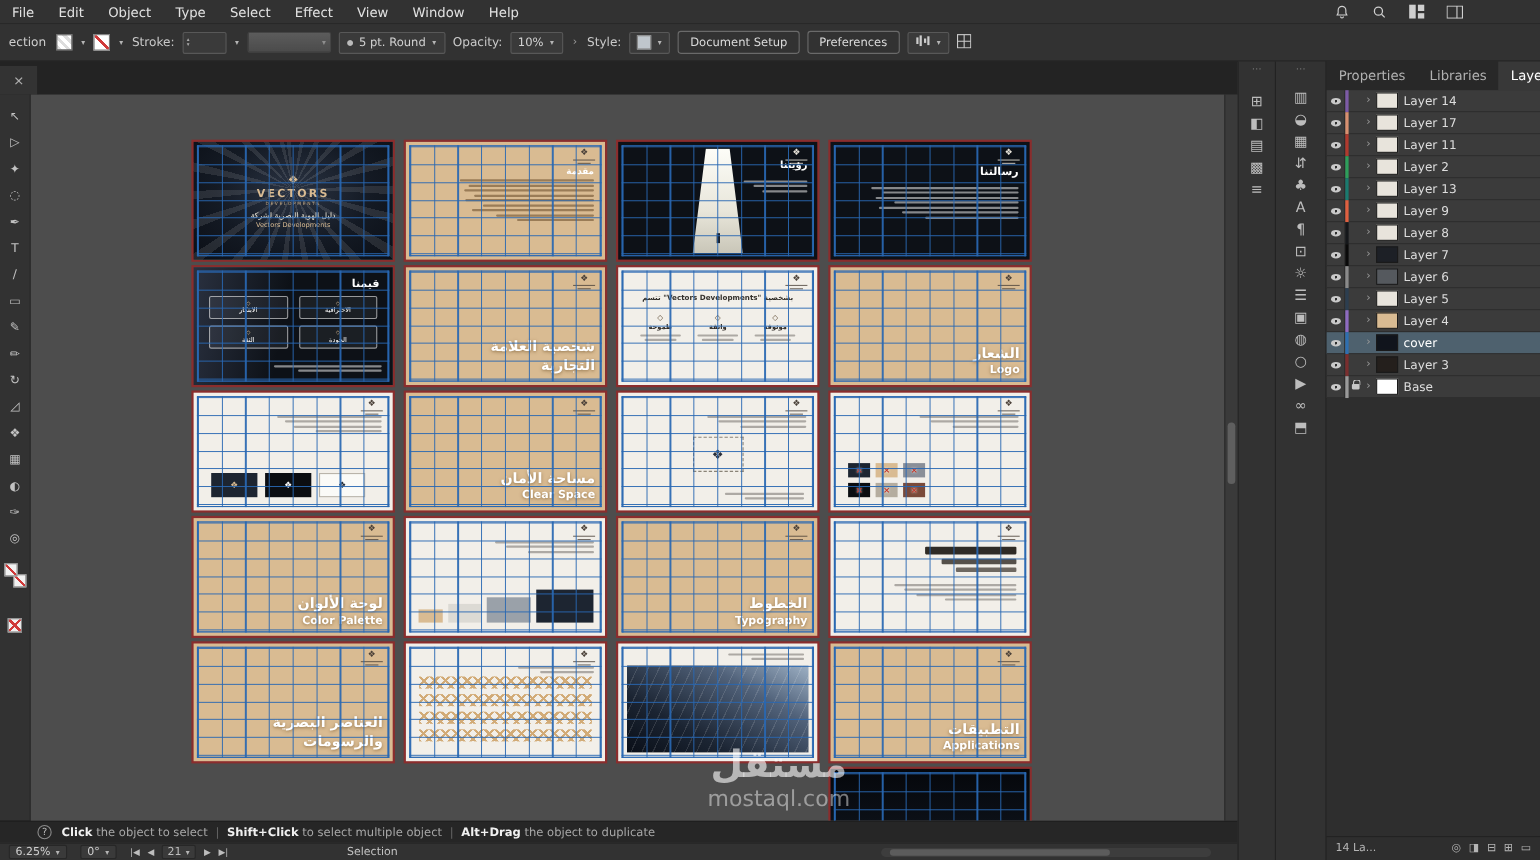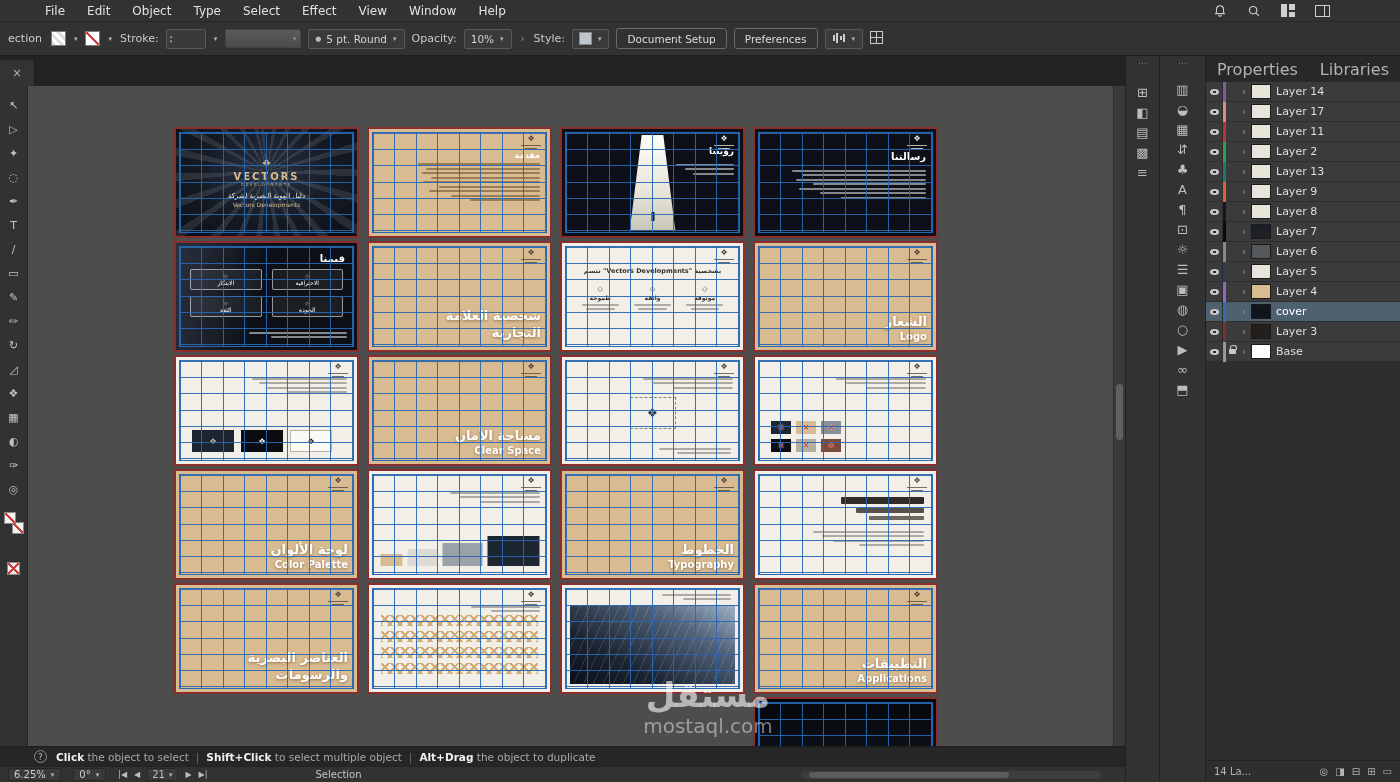--- a/index.html
+++ b/index.html
@@ -1,21 +1,21 @@
 <!DOCTYPE html>
 <html><head>
 <meta charset="utf-8">
 <style>
   *{margin:0;padding:0;box-sizing:border-box}
   html,body{width:1400px;height:782px;overflow:hidden}
   body{background:#323232;font-family:"DejaVu Sans",sans-serif;font-size:11px;color:#d6d6d6}
   .app{width:1400px;height:782px;display:flex;flex-direction:column}
 
   
-  .menubar{height:22px;background:#323232;border-bottom:1px solid #272727;display:flex;align-items:center;padding-left:34px;flex:0 0 auto}
+  .menubar{height:22px;background:#323232;border-bottom:1px solid #272727;display:flex;align-items:center;flex:0 0 auto}
   .menu-item{padding:0 11px;font-size:12px;color:#e2e2e2;cursor:default}
   .menubar-right{margin-left:auto;display:flex;align-items:center;gap:20px;padding-right:70px}
   .mb-icon{display:inline-flex;align-items:center;color:#cfcfcf}
 
   
   .controlbar{height:34px;background:#323232;border-bottom:1px solid #1f1f1f;display:flex;align-items:center;gap:7px;padding:0 8px;font-size:11px;color:#c9c9c9;flex:0 0 auto}
   .ctx-label{color:#cfcfcf;margin-right:2px}
   .cb-swatch{width:15px;height:15px;border:1px solid #7a7a7a;display:inline-block;vertical-align:middle;background:#e9e9e9}
   .cb-swatch.fill{background:repeating-linear-gradient(45deg,#ddd 0 3px,#fff 3px 6px)}
   .cb-swatch.none{background:linear-gradient(45deg,transparent 43%,#d03a3a 43% 57%,transparent 57%),#fff}
@@ -166,21 +166,21 @@
 
   
   .dock{flex:1;display:flex;background:#2b2b2b;min-height:0}
   .strip{background:#323232;border-left:1px solid #222;display:flex;flex-direction:column;align-items:center;padding-top:3px;flex:0 0 auto}
   .strip.s1{width:34px;gap:15px}
   .strip.s2{width:46px;gap:12px}
   .strip-dots{color:#777;font-size:9px;line-height:8px}
   .strip-icon{color:#bdbdbd;font-size:13px;width:24px;height:20px;display:flex;align-items:center;justify-content:center}
   .panel{width:195px;background:#2e2e2e;border-left:1px solid #222;display:flex;flex-direction:column;min-height:0}
   .panel-tabs{height:26px;background:#282828;display:flex;align-items:stretch;flex:0 0 auto}
-  .panel-tab{padding:0 11px;display:flex;align-items:center;font-size:16px;color:#b2b2b2}
+  .panel-tab{padding:0 11px;display:flex;align-items:center;font-size:12px;color:#b2b2b2}
   .panel-tab.active{background:#383838;color:#fff}
   .search-row{padding:7px 9px;position:relative;flex:0 0 auto}
   .search-input{width:100%;height:22px;background:#242424;border:1px solid #4a4a4a;border-radius:3px;color:#bdbdbd;font-size:11px;padding:0 6px 0 24px;font-family:inherit}
   .search-input::placeholder{color:#8b8b8b}
   .search-glyph{position:absolute;left:16px;top:12px}
   .layers-list{flex:0 0 auto}
   .layer-row{height:20px;display:flex;align-items:center;background:#3b3b3b;border-bottom:1px solid #2e2e2e}
   .layer-row.selected{background:#4e616e}
   .eye{width:17px;height:20px;display:flex;align-items:center;justify-content:center;border-right:1px solid #2c2c2c;flex:0 0 auto}
   .eye::before{content:"";width:9px;height:6px;border-radius:50%;background:radial-gradient(circle at 50% 50%,#2e2e2e 0 1.2px,#c9c9c9 1.3px)}

